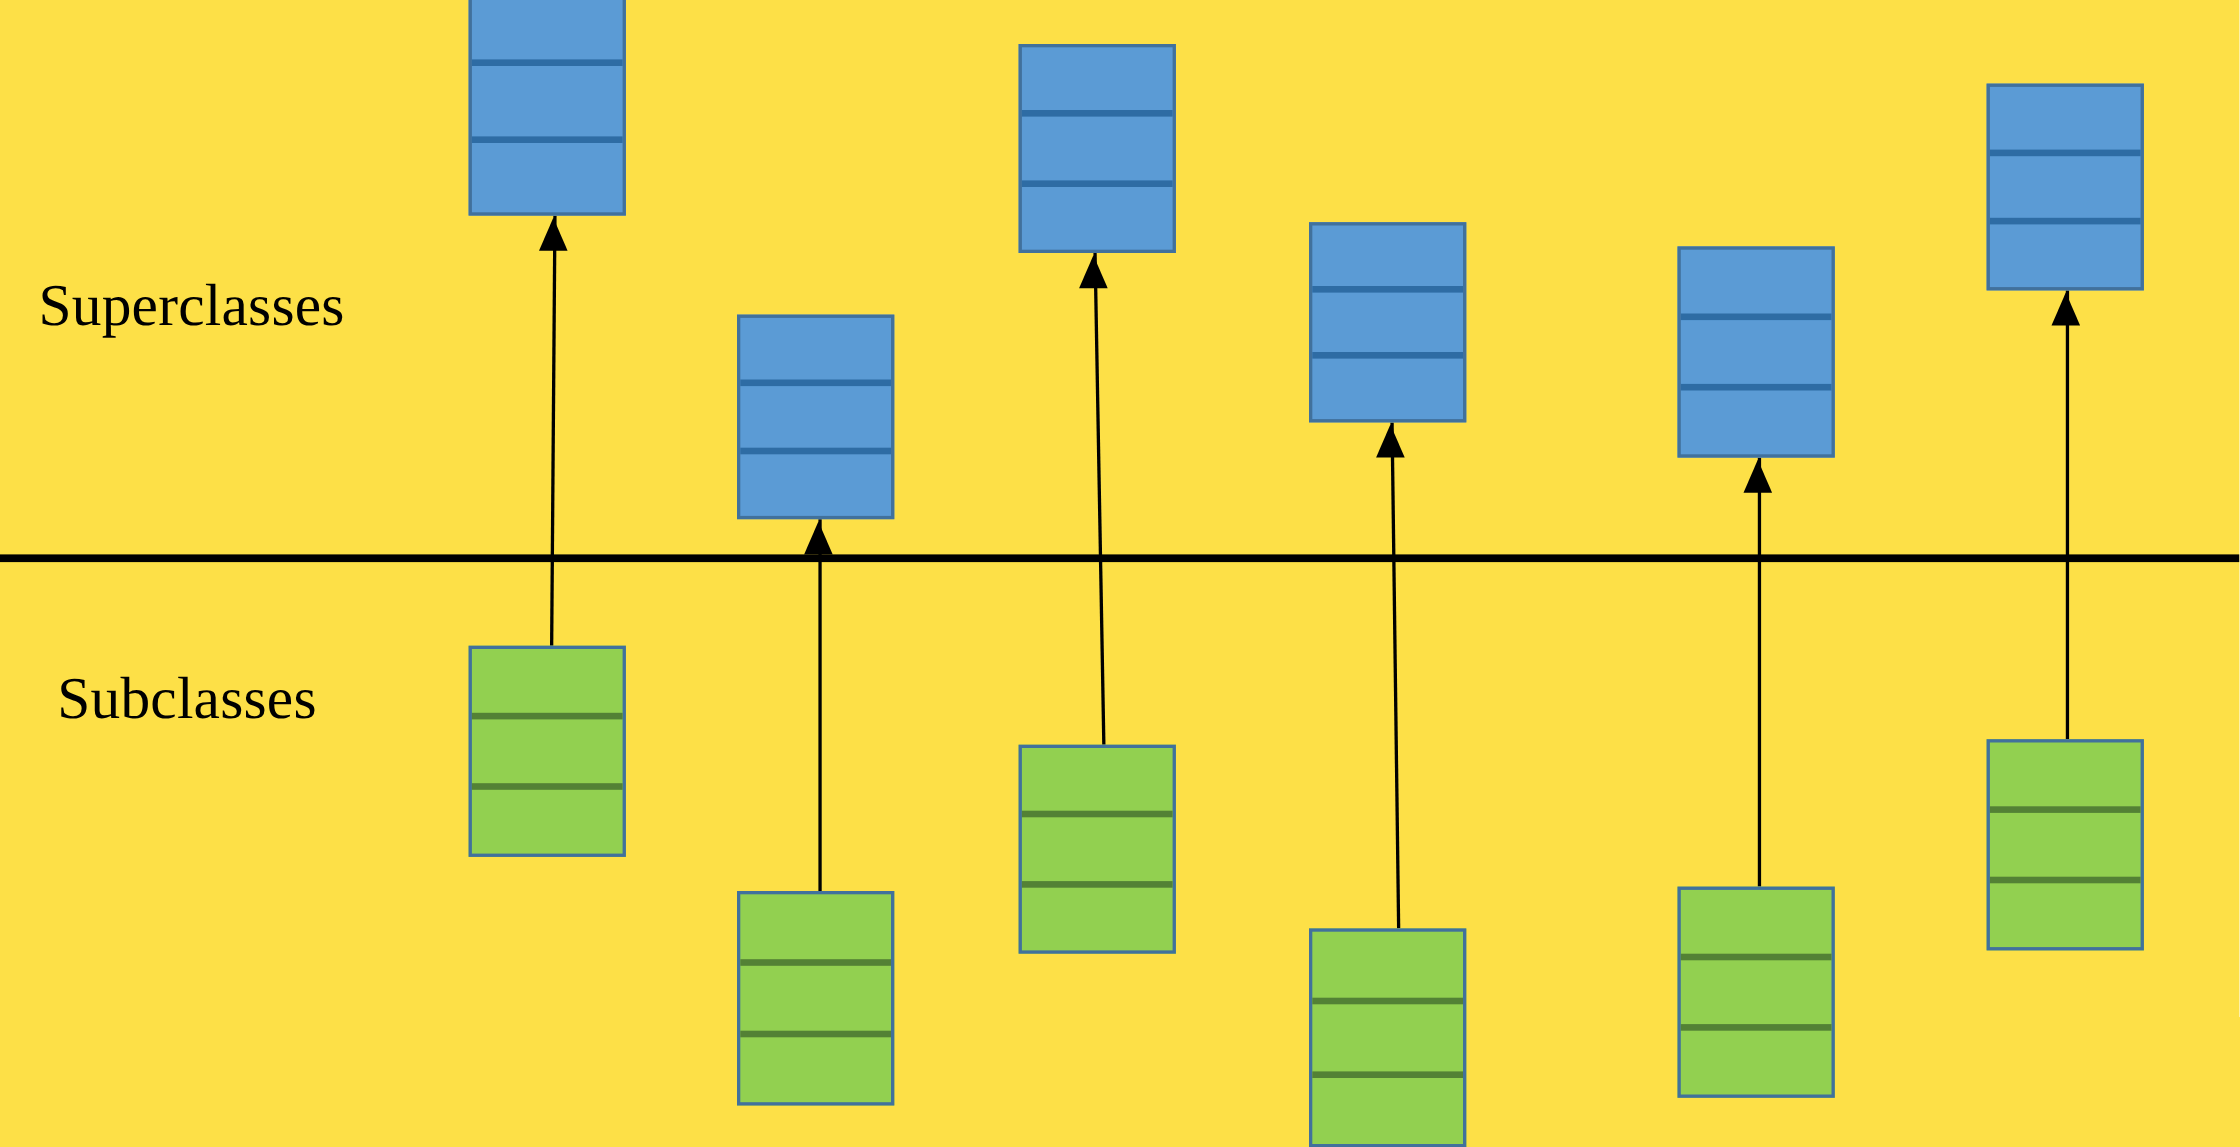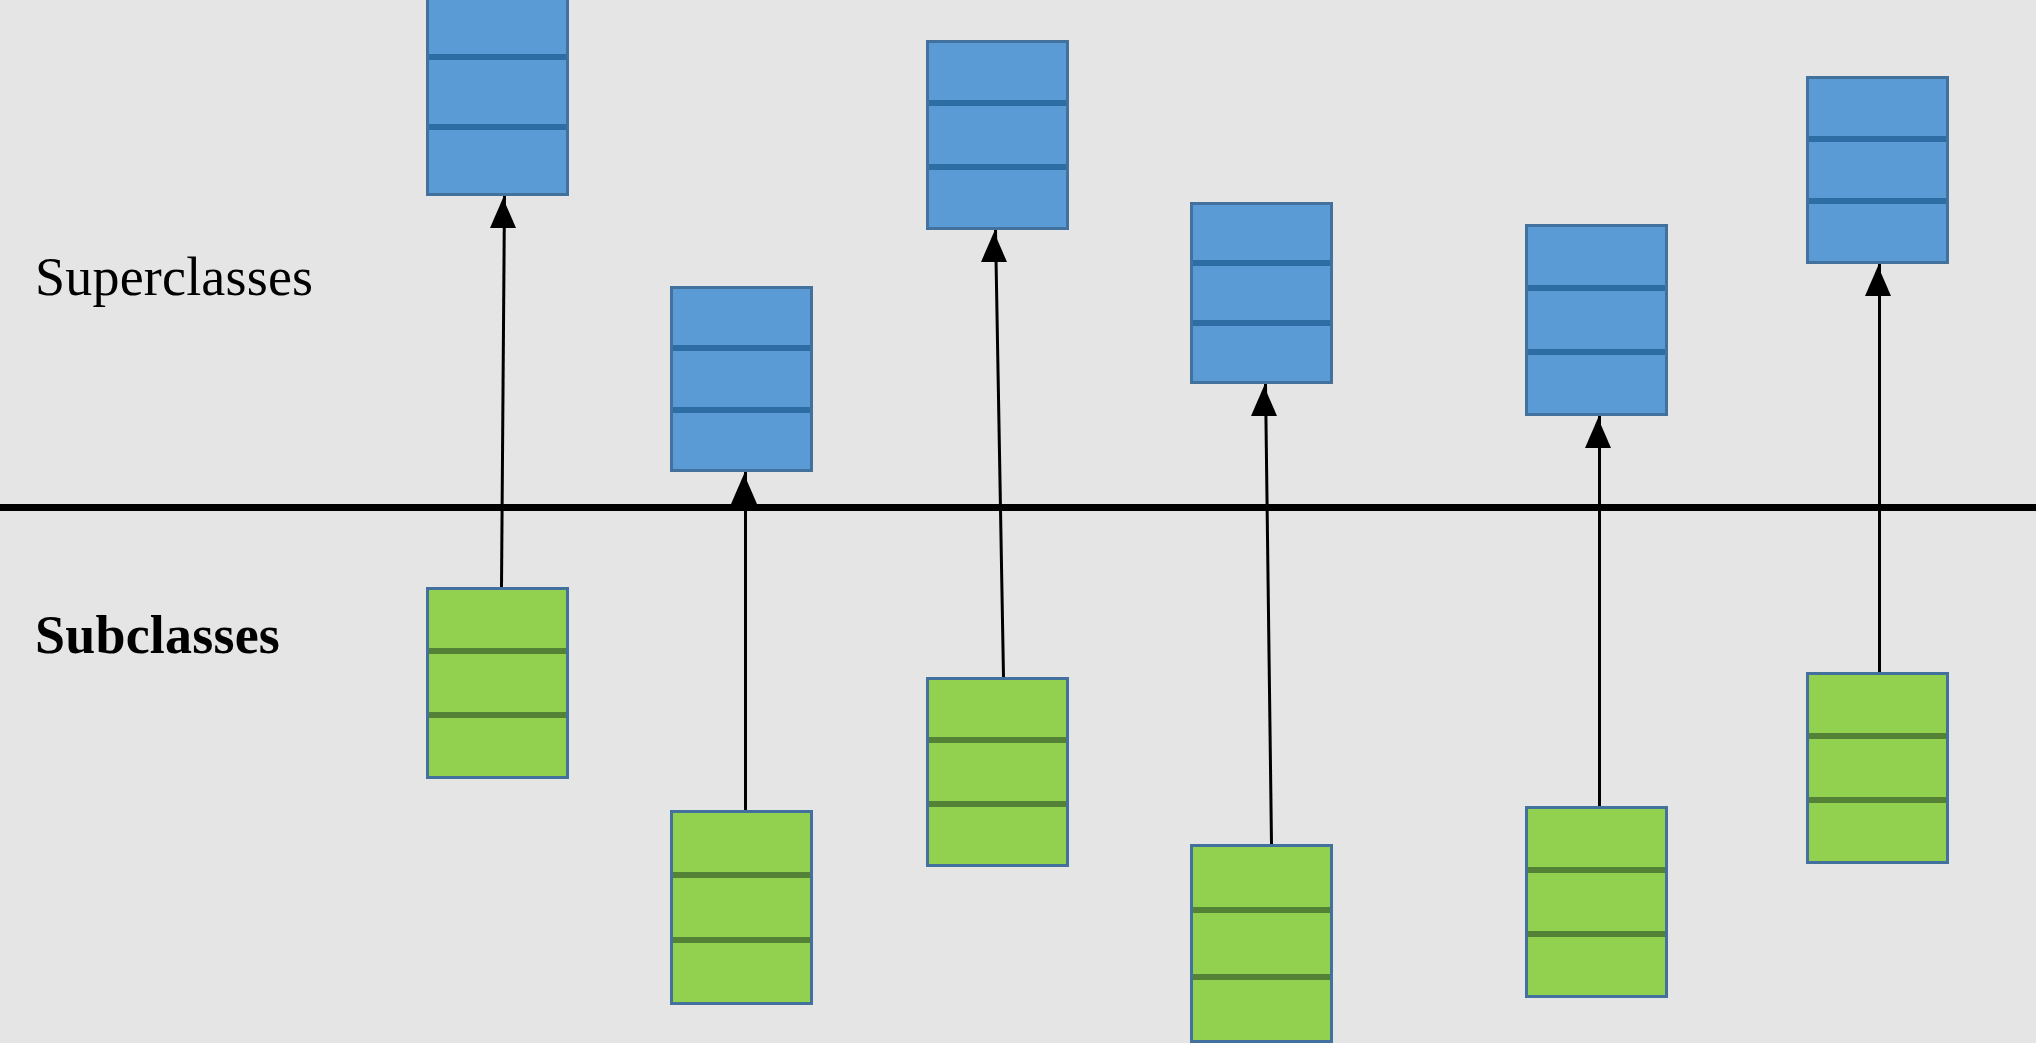--- a/index.html
+++ b/index.html
@@ -5,21 +5,21 @@
 <style>
   html, body {
     margin: 0;
     padding: 0;
     background: #ffffff;
   }
   #canvas {
     position: relative;
     width: 2036px;
     height: 1043px;
-    background: #e5e5e5;
+    background: #fde047;
     overflow: hidden;
     font-family: "Liberation Serif", "DejaVu Serif", serif;
   }
   .divider {
     position: absolute;
     left: 0;
     width: 2036px;
     height: 7px;
     background: #000000;
   }
@@ -63,21 +63,21 @@
     border-right: 13px solid transparent;
     border-bottom: 30px solid #000000;
   }
 </style>
 </head>
 <body>
 
 <div id="canvas">
 
   <div class="zone-label" id="label-superclasses" style="left: 35px; top: 250px;">Superclasses</div>
-  <div class="zone-label" id="label-subclasses" style="left: 35px; top: 608px; font-weight: bold;">Subclasses</div>
+  <div class="zone-label" id="label-subclasses" style="left: 52px; top: 608px;">Subclasses</div>
 
   <div id="connectors-layer">
       <div style="position: absolute; left: 500px; top: 587px; width: 391.012px; height: 0px; border-top: 3px solid rgb(0, 0, 0); transform-origin: 0px 0px; transform: rotate(-89.5604deg);"></div>
       <div class="arrowhead" style="left: 490px; top: 198px; border-bottom-color: rgb(0, 0, 0);"></div>
       <div style="position: absolute; left: 744px; top: 810px; width: 338px; height: 0px; border-top: 3px solid rgb(0, 0, 0); transform-origin: 0px 0px; transform: rotate(-90deg);"></div>
       <div class="arrowhead" style="left: 731px; top: 474px; border-bottom-color: rgb(0, 0, 0);"></div>
       <div style="position: absolute; left: 1002px; top: 677px; width: 447.072px; height: 0px; border-top: 3px solid rgb(0, 0, 0); transform-origin: 0px 0px; transform: rotate(-91.0253deg);"></div>
       <div class="arrowhead" style="left: 981px; top: 232px; border-bottom-color: rgb(0, 0, 0);"></div>
       <div style="position: absolute; left: 1270px; top: 844px; width: 460.039px; height: 0px; border-top: 3px solid rgb(0, 0, 0); transform-origin: 0px 0px; transform: rotate(-90.7473deg);"></div>
       <div class="arrowhead" style="left: 1251px; top: 386px; border-bottom-color: rgb(0, 0, 0);"></div>

